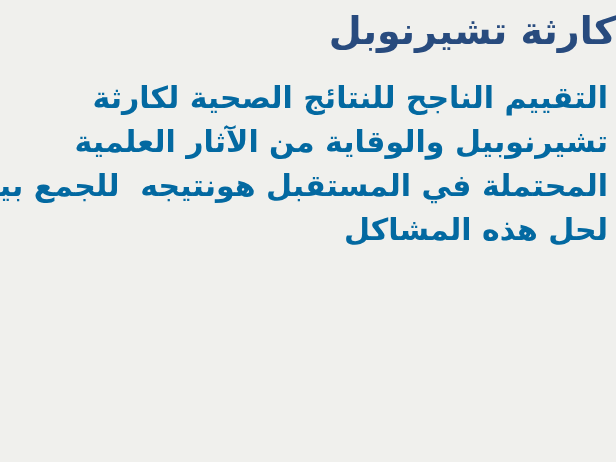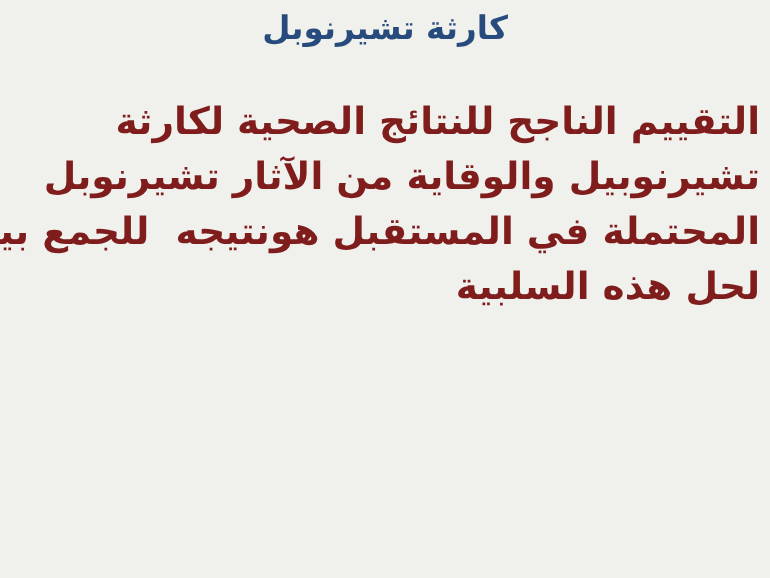--- a/index.html
+++ b/index.html
@@ -13,52 +13,51 @@
     height: 462px;
     background: #F0F0ED;
     overflow: hidden;
     font-family: "DejaVu Sans", sans-serif;
   }
   .slide-title {
     position: absolute;
     top: 6px;
     left: 0;
     width: 100%;
-    text-align: center;
     direction: rtl;
-    font-size: 26px;
+    font-size: 38px;
     font-weight: bold;
     color: #284B7E;
     margin: 0;
     line-height: 1.35;
   }
   .body-text {
     position: absolute;
     top: 76px;
     right: 8px;
     left: 8px;
     direction: rtl;
     text-align: right;
-    color: #7f1d1d;
+    color: #0369a1;
     font-size: 30px;
     font-weight: bold;
     line-height: 44px;
   }
   .body-line {
     white-space: pre;      
     overflow: visible;
   }
 </style>
 </head>
 <body>
 
 <div class="slide">
 
   <h1 class="slide-title">كارثة تشيرنوبل</h1>
 
   <div class="body-text">
     <div class="body-line">التقييم الناجح للنتائج الصحية لكارثة</div>
-    <div class="body-line">تشيرنوبيل والوقاية من الآثار تشيرنوبل</div>
+    <div class="body-line">تشيرنوبيل والوقاية من الآثار العلمية</div>
     <div class="body-line">المحتملة في المستقبل هونتيجه  للجمع بين</div>
-    <div class="body-line">لحل هذه السلبية</div>
+    <div class="body-line">لحل هذه المشاكل</div>
   </div>
 
 </div>
 
 </body></html>

